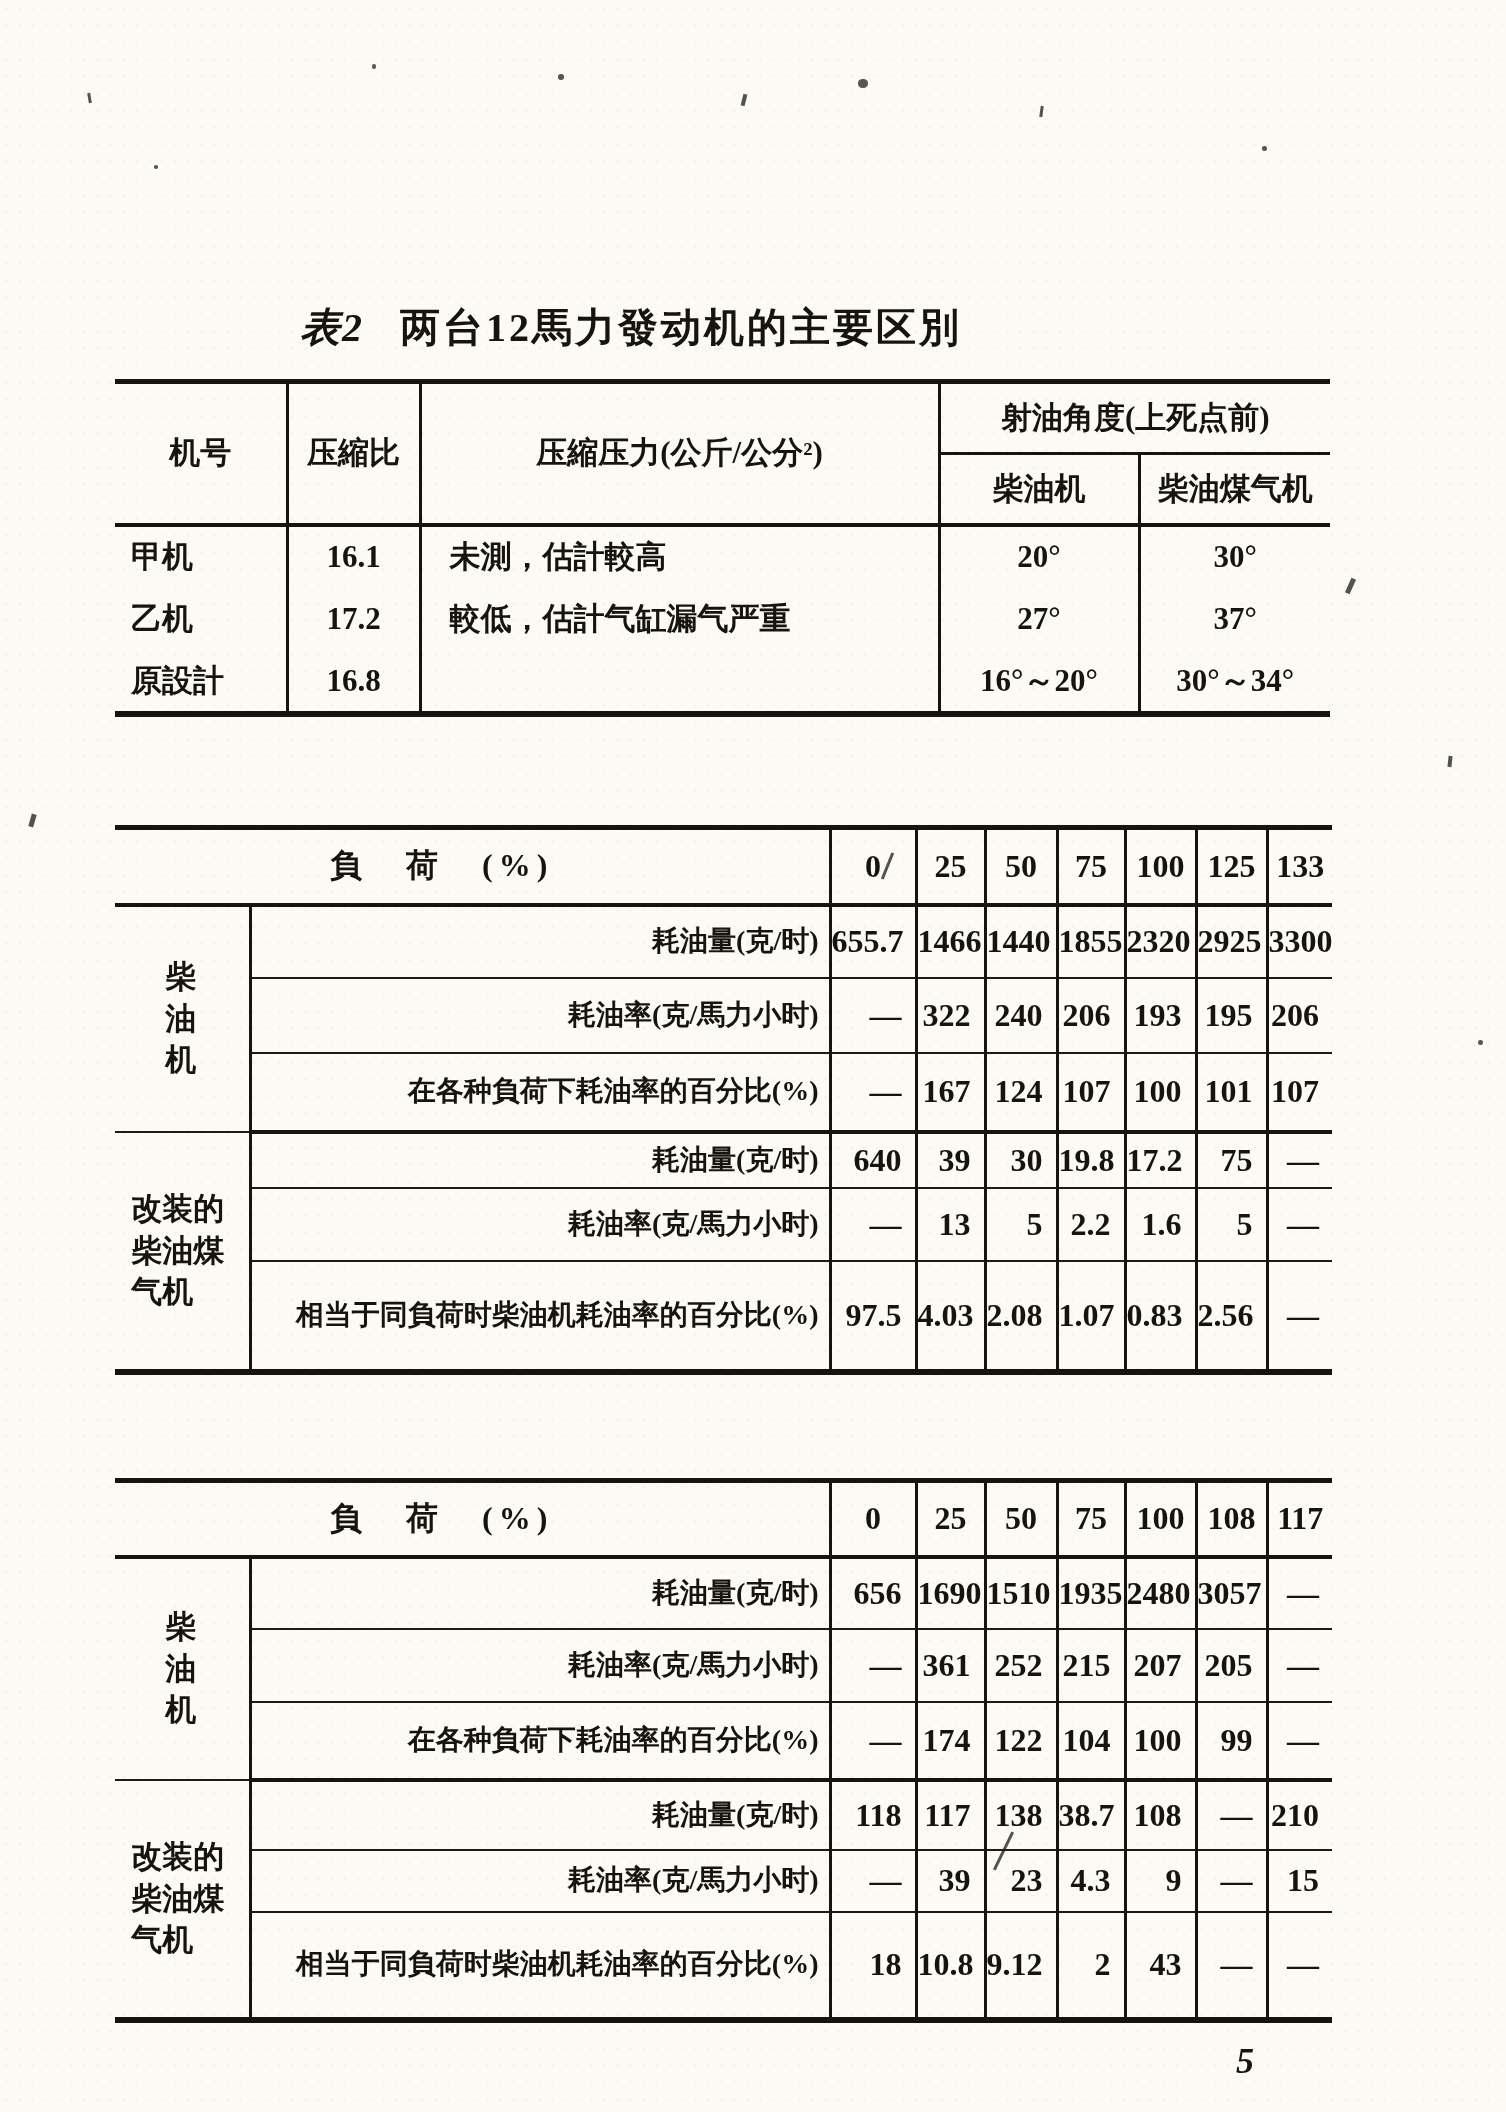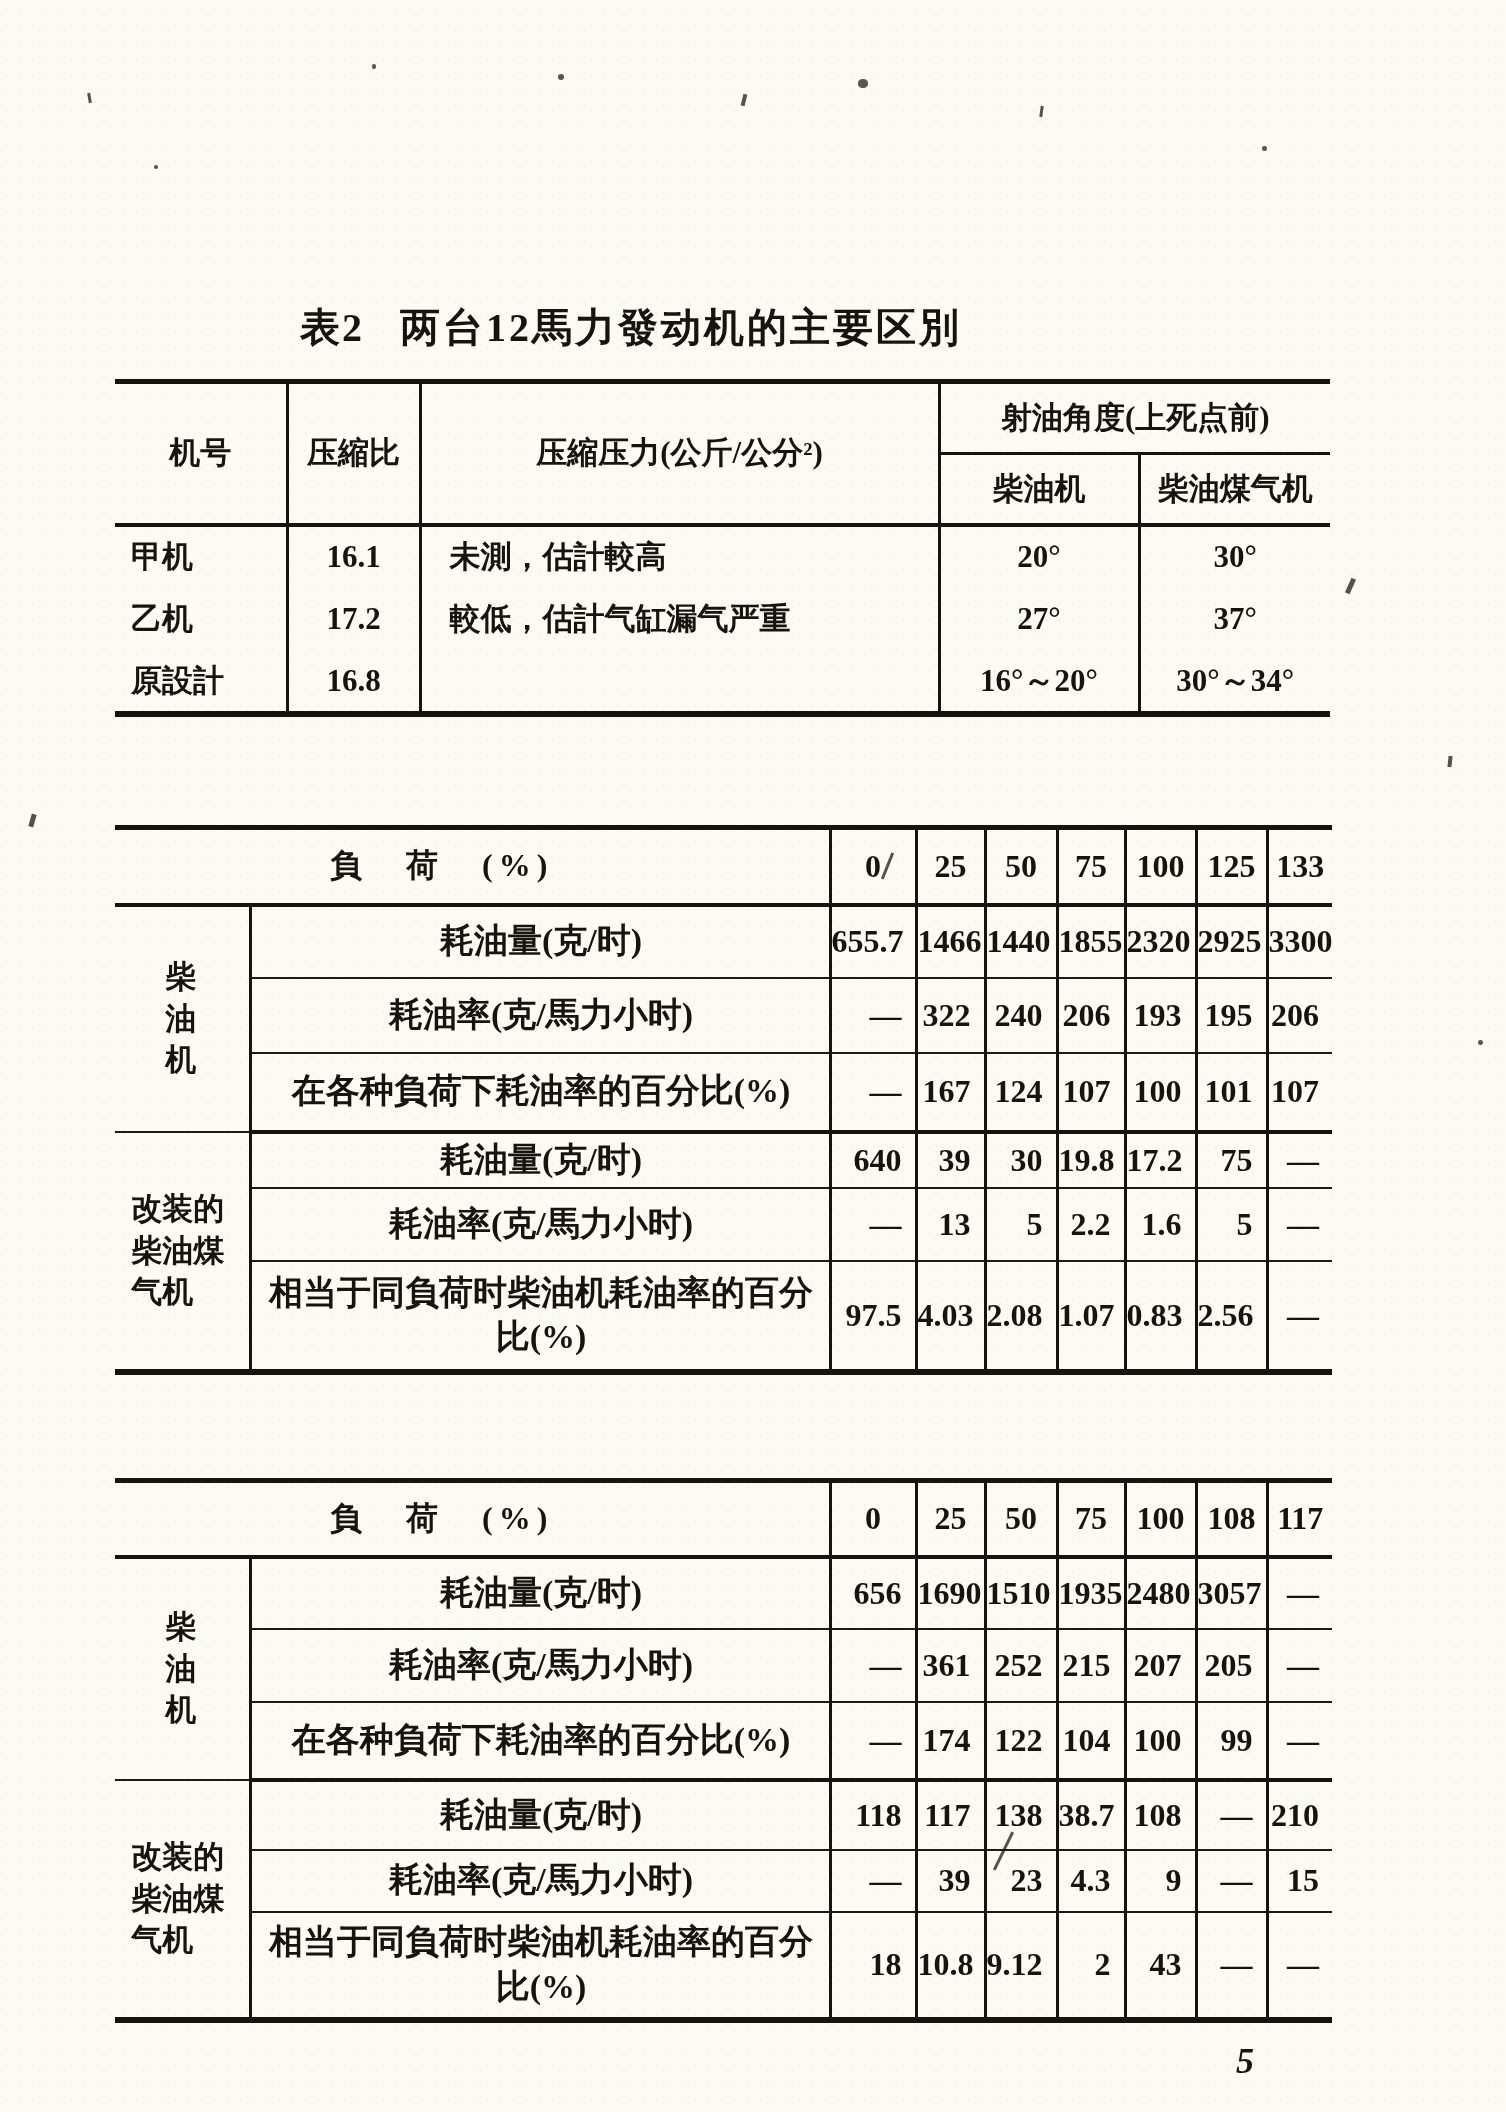--- a/index.html
+++ b/index.html
@@ -1,40 +1,40 @@
 <!DOCTYPE html>
 <html><head>
 <meta charset="utf-8">
 <style>
   html,body{margin:0;padding:0;}
   .page{position:relative;width:1506px;height:2112px;background:#fbfaf5;overflow:hidden;
         font-family:"Liberation Serif","DejaVu Serif",serif;color:#17130e;
         background-image:radial-gradient(rgba(20,15,5,0.035) 1px,transparent 1.2px);
         background-size:13px 17px;}
   .title{position:absolute;font-weight:bold;font-size:40px;letter-spacing:3px;white-space:nowrap;}
-  .title .no{margin-right:36px;letter-spacing:2px;}
+  .title .no{margin-right:36px;letter-spacing:2px;font-style:italic;}
   table{border-collapse:collapse;table-layout:fixed;position:absolute;}
   td{padding:0;font-weight:bold;vertical-align:middle;}
   .t2,.t34{border-top:5px solid #17130e;border-bottom:6px solid #17130e;}
   
   .t2 td{font-size:31px;}
   .t2 .hc{text-align:center;}
   .t2 .vl{border-left:3px solid #17130e;}
   .t2 .hsplit{border-bottom:3px solid #17130e;}
   .t2 .hb{border-bottom:4px solid #17130e;}
   .t2 .name{padding-left:16px;}
   .t2 .press{padding-left:28px;}
   .t2 .deg{text-align:center;}
   
   .t34 .vl{border-left:3px solid #17130e;}
   .t34 tr.thin>td{border-bottom:2px solid #1d1913;}
   .t34 td.hb,.t34 tr.thick>td{border-bottom:4px solid #17130e;}
   .t34 .loadlabel{font-size:32px;padding-left:215px;letter-spacing:6px;}
   .t34 .loadnum{font-size:32px;text-align:center;}
-  .t34 .rlabel{font-size:34px;text-align:center;padding-left:12px;padding-right:10px;line-height:1.3;}
+  .t34 .rlabel{font-size:28px;text-align:right;padding-left:12px;padding-right:10px;line-height:1.3;}
   .t34 .num{font-size:32px;text-align:right;padding-right:13px;}
   .t34 .group{text-align:center;font-size:31px;line-height:1.35;}
   .t34 .group span{display:inline-block;word-break:break-all;text-align:left;}
   .t34 .gn span{width:33px;}
   .t34 .gw span{width:101px;}
   .pageno{position:absolute;left:1236px;top:2040px;font-size:36px;font-weight:bold;font-style:italic;}
   .speck{position:absolute;background:#241f18;border-radius:45%;opacity:.75;}
   .stroke{position:absolute;background:#2c2721;opacity:.8;}
 </style>
 </head>

